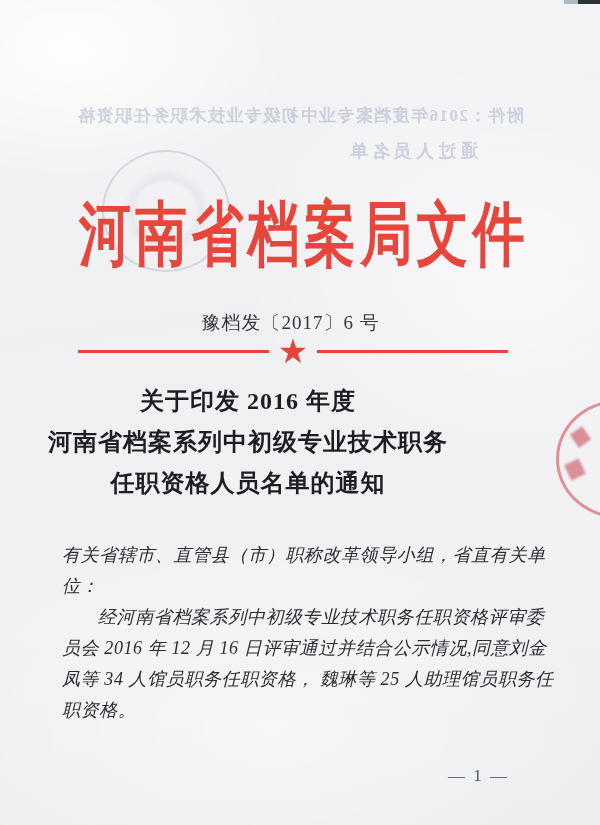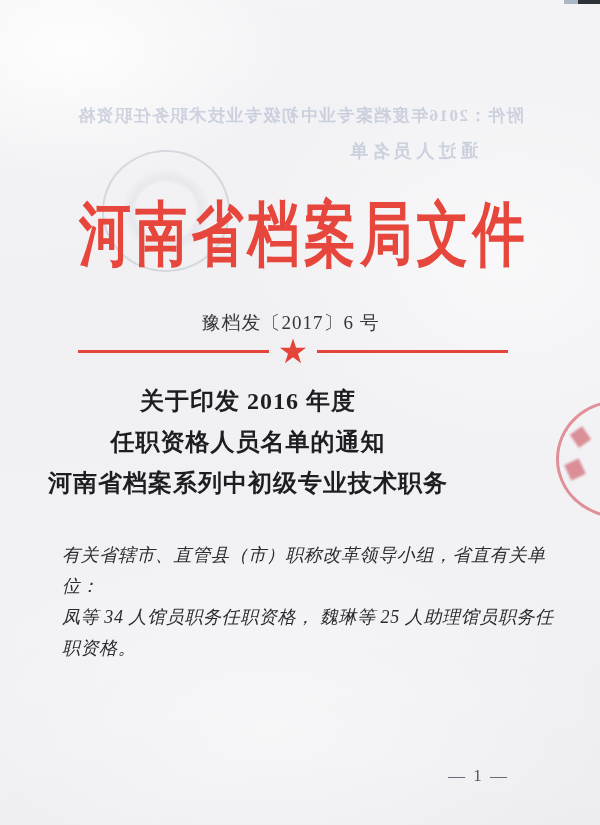--- a/index.html
+++ b/index.html
@@ -129,27 +129,29 @@
   <div class="doc-number">豫档发〔2017〕6 号</div>
 
   <div class="rule">
     <span class="rule-line"></span>
     <span class="star">★</span>
     <span class="rule-line"></span>
   </div>
 
   <div class="doc-title">
     <div>关于印发 2016 年度</div>
+    <div>河南省档案系列中初级专业技术职务</div>
     <div>任职资格人员名单的通知</div>
-    <div>河南省档案系列中初级专业技术职务</div>
   </div>
 
   <div class="body-text">
     <div class="line">有关省辖市、直管县（市）职称改革领导小组，省直有关单</div>
     <div class="line">位：</div>
+    <div class="line indent">经河南省档案系列中初级专业技术职务任职资格评审委</div>
+    <div class="line">员会 2016 年 12 月 16 日评审通过并结合公示情况,同意刘金</div>
     <div class="line">凤等 34 人馆员职务任职资格， 魏琳等 25 人助理馆员职务任</div>
     <div class="line">职资格。</div>
   </div>
 
   <div class="red-stamp">
     <span class="seal-mark m1"></span>
     <span class="seal-mark m2"></span>
   </div>
 
   <div class="page-number">— 1 —</div>

